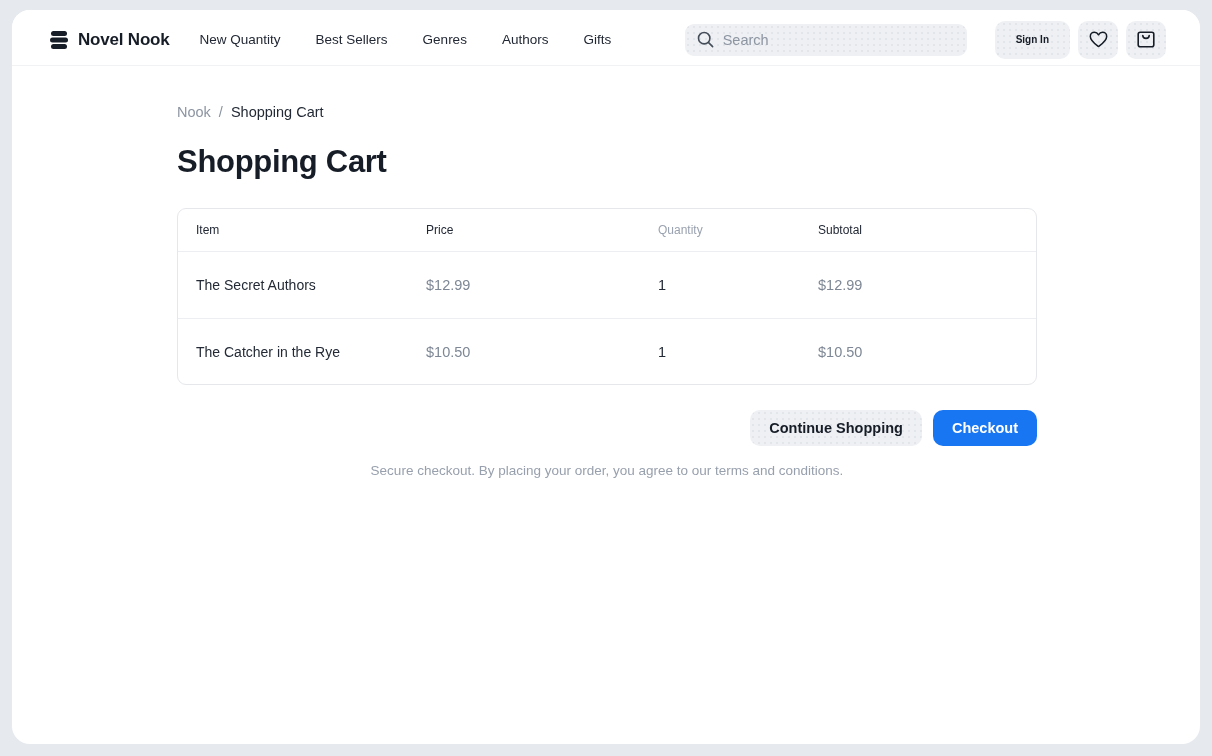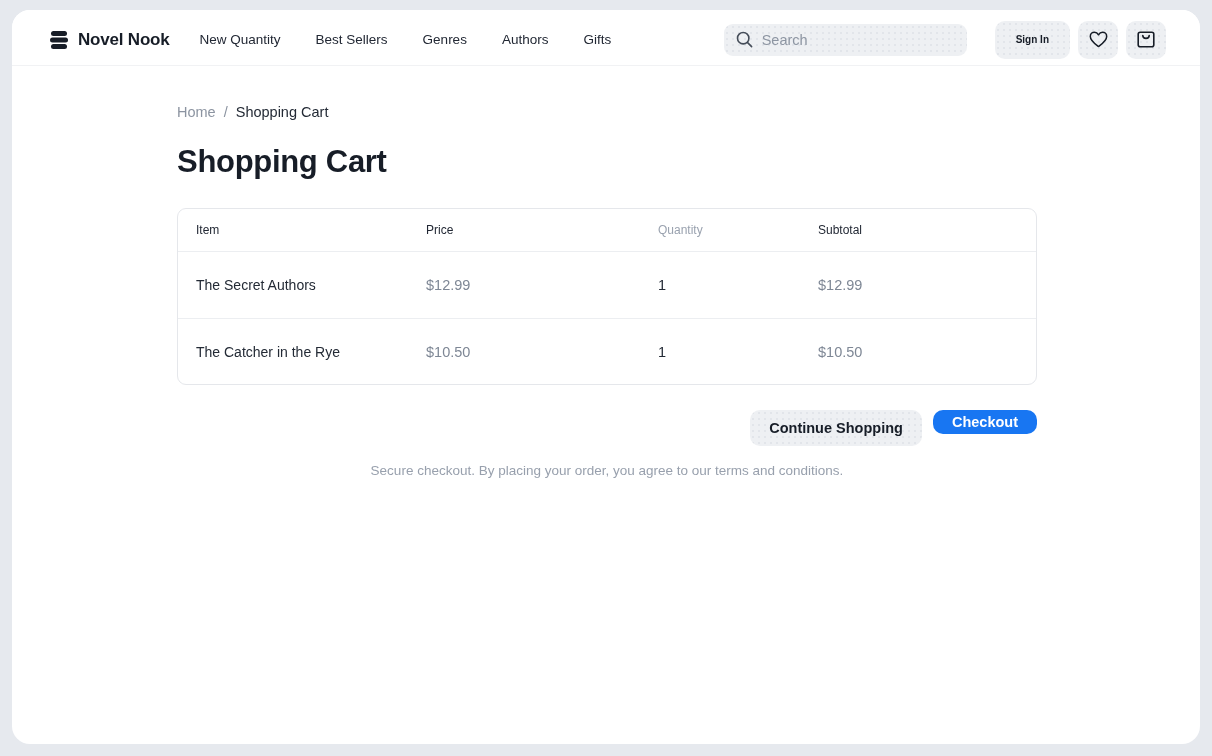--- a/index.html
+++ b/index.html
@@ -58,21 +58,21 @@
     display: flex;
     align-items: center;
     gap: 8px;
   }
   .texture {
     background-color: #eef0f3;
     background-image: radial-gradient(#e2e5ea 0.8px, transparent 0.8px);
     background-size: 6px 6px;
   }
   .search-box {
-    width: 243px;
+    width: 282px;
     height: 32px;
     border-radius: 9px;
     display: flex;
     align-items: center;
     padding: 0 12px;
     gap: 9px;
     margin-right: 20px;
   }
   .search-box svg { flex: 0 0 auto; display: block; }
   .search-input {
@@ -162,21 +162,21 @@
     gap: 11px;
   }
   .continue-btn {
     height: 36px;
     padding: 0 19px;
     font-size: 14.5px;
     font-weight: bold;
     color: #171d27;
   }
   .checkout-btn {
-    height: 24px;
+    height: 36px;
     padding: 0 19px;
     font-size: 14.5px;
     font-weight: bold;
     color: #ffffff;
     background: #1876f2;
   }
   .footnote {
     margin-top: 17px;
     text-align: center;
     font-size: 13.5px;
@@ -225,21 +225,21 @@
           <rect x="1.2" y="1.2" width="15.6" height="14.6" rx="2" stroke="#171d27" stroke-width="1.6" fill="none"></rect>
           <path d="M5.8 4.6 C 5.8 6.3, 7.2 7.4, 9 7.4 C 10.8 7.4, 12.2 6.3, 12.2 4.6" stroke="#171d27" stroke-width="1.6" fill="none" stroke-linecap="round"></path>
         </svg>
       </button>
     </div>
   </div>
 
   <div class="content">
 
     <div class="breadcrumb">
-      <span class="crumb-home">Home</span>
+      <span class="crumb-home">Nook</span>
       <span class="crumb-sep">/</span>
       <span class="crumb-current">Shopping Cart</span>
     </div>
 
     <h1 class="page-title">Shopping Cart</h1>
 
     <div class="cart-table">
       <div class="t-row t-head">
         <div class="cell col-item">Item</div>
         <div class="cell col-price">Price</div>

